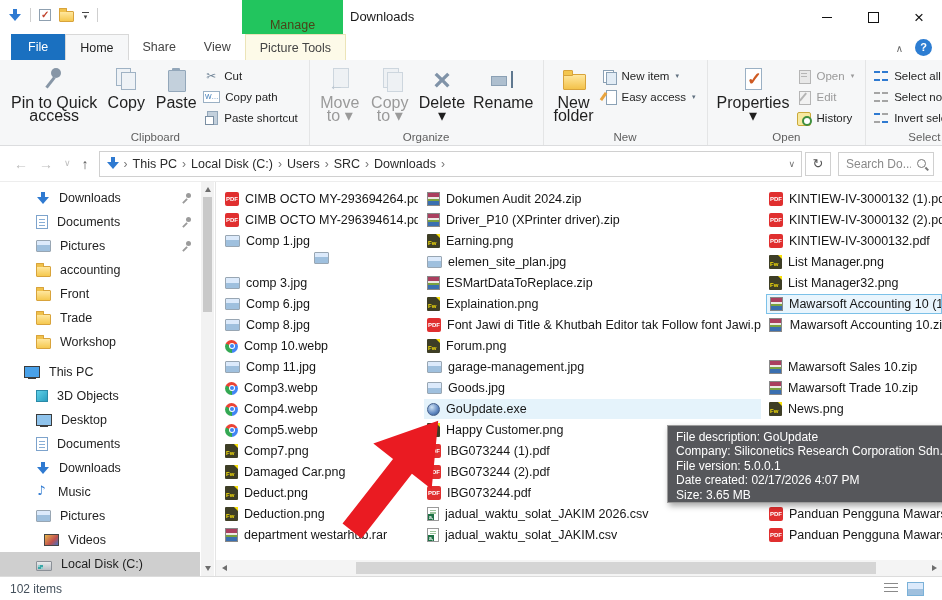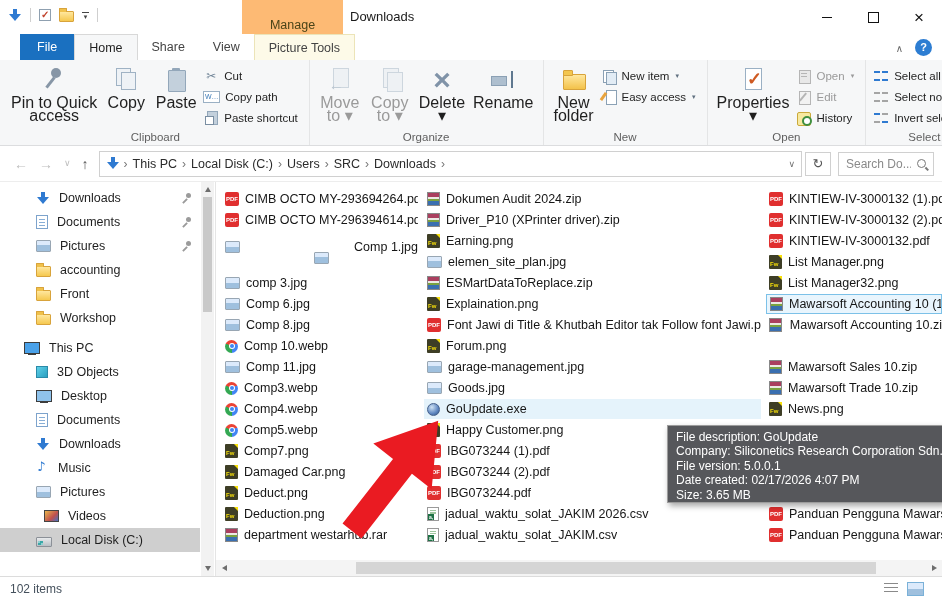--- a/index.html
+++ b/index.html
@@ -6,32 +6,32 @@
   #win{position:relative;width:942px;height:600px;overflow:hidden;background:#fff;
        font-family:"Liberation Sans",sans-serif;outline:1px solid #9db9d6;}
 
   
   #titlebar{position:absolute;top:0;left:0;right:0;height:34px;background:#fff}
   #qat{position:absolute;left:8px;top:8px;display:flex;align-items:center;gap:8px}
   .qat-sep{width:1px;height:14px;background:#cfcfcf}
   .qat-chev{display:flex;flex-direction:column;align-items:center;color:#444}
   .qat-chev::before{content:"";width:7px;height:1px;background:#444;margin-bottom:1px}
   .qat-chev::after{content:"▾";font-size:7px;line-height:5px}
-  #manage-block{position:absolute;top:0;height:50px;background:#fdba74;display:flex;align-items:center;
+  #manage-block{position:absolute;top:0;height:50px;background:#22c55e;display:flex;align-items:center;
                 justify-content:center;font-size:12.5px;color:#4a4418;box-sizing:border-box}
   #win-title{position:absolute;left:350px;top:9px;font-size:13px;color:#1a1a1a}
   #wincontrols{position:absolute;right:0;top:0;height:34px;display:flex}
   .wc{width:46px;display:flex;align-items:center;justify-content:center}
   .wc-min i{width:10px;height:1px;background:#111}
   .wc-max i{width:9px;height:9px;border:1px solid #111}
   .wc-close::after{content:"×";font-size:17px;color:#111;line-height:1}
 
   
   #tabrow{position:absolute;top:34px;left:0;right:0;height:26px;background:#fff;display:flex}
-  #tabs{display:flex;padding-left:20px}
+  #tabs{display:flex;padding-left:11px}
   .tab{height:26px;display:flex;align-items:center;padding:0 14px;font-size:12.5px;color:#444;box-sizing:border-box}
   .tab.file{background:#1a70c0;color:#fff;padding:0 17px}
   .tab.active{background:#f6f7f8;border:1px solid #d8d8d8;border-bottom:none;color:#1f1f1f}
   .tab.contextual{background:#fdfaе8;background:#fdfae8;border:1px solid #ece4b8;border-bottom:none}
   #ribbon-right{margin-left:auto;display:flex;align-items:center;gap:12px;padding-right:10px}
   .collapse-chev::after{content:"∧";font-size:10px;color:#666}
   .help-btn{width:17px;height:17px;border-radius:50%;background:#2d7dd2;display:flex;align-items:center;justify-content:center}
   .help-btn::after{content:"?";color:#fff;font-size:11px;font-weight:bold}
 
   
@@ -447,20 +447,24 @@
         <div class="nav-item" style="padding-left: 36px;">
           <span class="ic ic-folder"></span>
           <span class="lbl">accounting</span>
         </div>
         <div class="nav-item" style="padding-left: 36px;">
           <span class="ic ic-folder"></span>
           <span class="lbl">Front</span>
         </div>
         <div class="nav-item" style="padding-left: 36px;">
           <span class="ic ic-folder"></span>
+          <span class="lbl">Trade</span>
+        </div>
+        <div class="nav-item" style="padding-left: 36px;">
+          <span class="ic ic-folder"></span>
           <span class="lbl">Workshop</span>
         </div>
         <div class="nav-item" style="margin-top: 6px; padding-left: 24px;">
           <span class="ic ic-pc"></span>
           <span class="lbl">This PC</span>
         </div>
         <div class="nav-item" style="padding-left: 36px;">
           <span class="ic ic-cube"></span>
           <span class="lbl">3D Objects</span>
         </div>
@@ -507,21 +511,21 @@
   <div id="filearea">
       <div class="fcol fcol1">
         <div class="fitem" style="top: 0px;">
           <span class="ic ic-pdf"></span>
           <span class="fname">CIMB OCTO MY-293694264.pdf</span>
         </div>
         <div class="fitem" style="top: 21px;">
           <span class="ic ic-pdf"></span>
           <span class="fname">CIMB OCTO MY-296394614.pdf</span>
         </div>
-        <div class="fitem" style="top: 48px; justify-content: space-between;">
+        <div class="fitem" style="top: 42px;">
           <span class="ic ic-img"></span>
           <span class="fname">Comp 1.jpg</span>
         </div>
         <div class="fitem" style="top: 63px; flex-direction: column;">
           <span class="ic ic-img"></span>
           <span class="fname">Comp 2.jpg</span>
         </div>
         <div class="fitem" style="top: 84px;">
           <span class="ic ic-img"></span>
           <span class="fname">comp 3.jpg</span>

